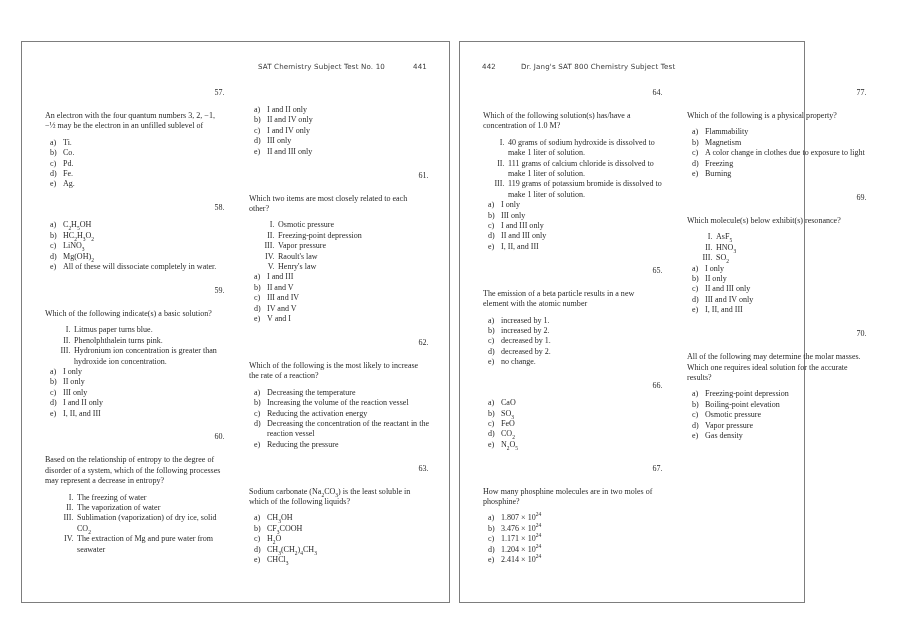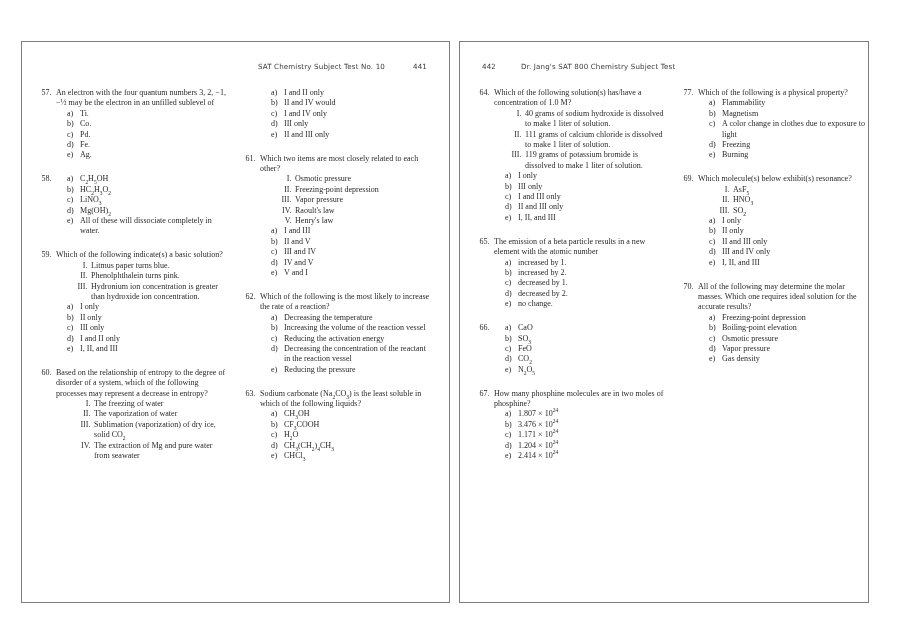--- a/index.html
+++ b/index.html
@@ -21,21 +21,21 @@
   }
   .page {
     position: absolute;
     top: 41px;
     height: 562px;
     background: #ffffff;
     border: 1px solid #7d7d7d;
     box-sizing: border-box;
   }
   #page-left  { left: 21px;  width: 429px; }
-  #page-right { left: 459px; width: 410px; }
+  #page-right { left: 459px; width: 346px; }
 
   .running-head {
     position: absolute;
     top: 20px;
     font-family: "DejaVu Sans", "Liberation Sans", sans-serif;
     font-size: 7.1px;
     letter-spacing: .15px;
     color: #3a3a3a;
     white-space: nowrap;
   }
@@ -58,29 +58,30 @@
   .col {
     width: 190px;
     flex: 0 0 190px;
   }
 
   .q {
     display: flex;
     margin-bottom: 13.5px;
     font-size: 8.05px;
     line-height: 1.295;
+    flex-direction: column;
   }
   .q-num {
     flex: 0 0 17px;
     text-align: right;
     padding-right: 4.5px;
     box-sizing: border-box;
   }
   .q-body { flex: 1 1 auto; }
-  .q-stem { margin: 0; }
+  .q-stem { margin: 6px; }
 
   ul.opts, ul.romans {
     list-style: none;
     margin: 0;
     padding: 0;
   }
   ul.opts { margin-left: 11px; }
   ul.opts > li {
     display: flex;
     margin: 0;
@@ -258,21 +259,21 @@
         <div class="q">
           <div class="q-num"></div>
           <div class="q-body">
             <ul class="opts">
                 <li>
                   <span class="lbl">a)</span>
                   <span class="txt">I and II only</span>
                 </li>
                 <li>
                   <span class="lbl">b)</span>
-                  <span class="txt">II and IV would</span>
+                  <span class="txt">II and IV only</span>
                 </li>
                 <li>
                   <span class="lbl">c)</span>
                   <span class="txt">I and IV only</span>
                 </li>
                 <li>
                   <span class="lbl">d)</span>
                   <span class="txt">III only</span>
                 </li>
                 <li>

